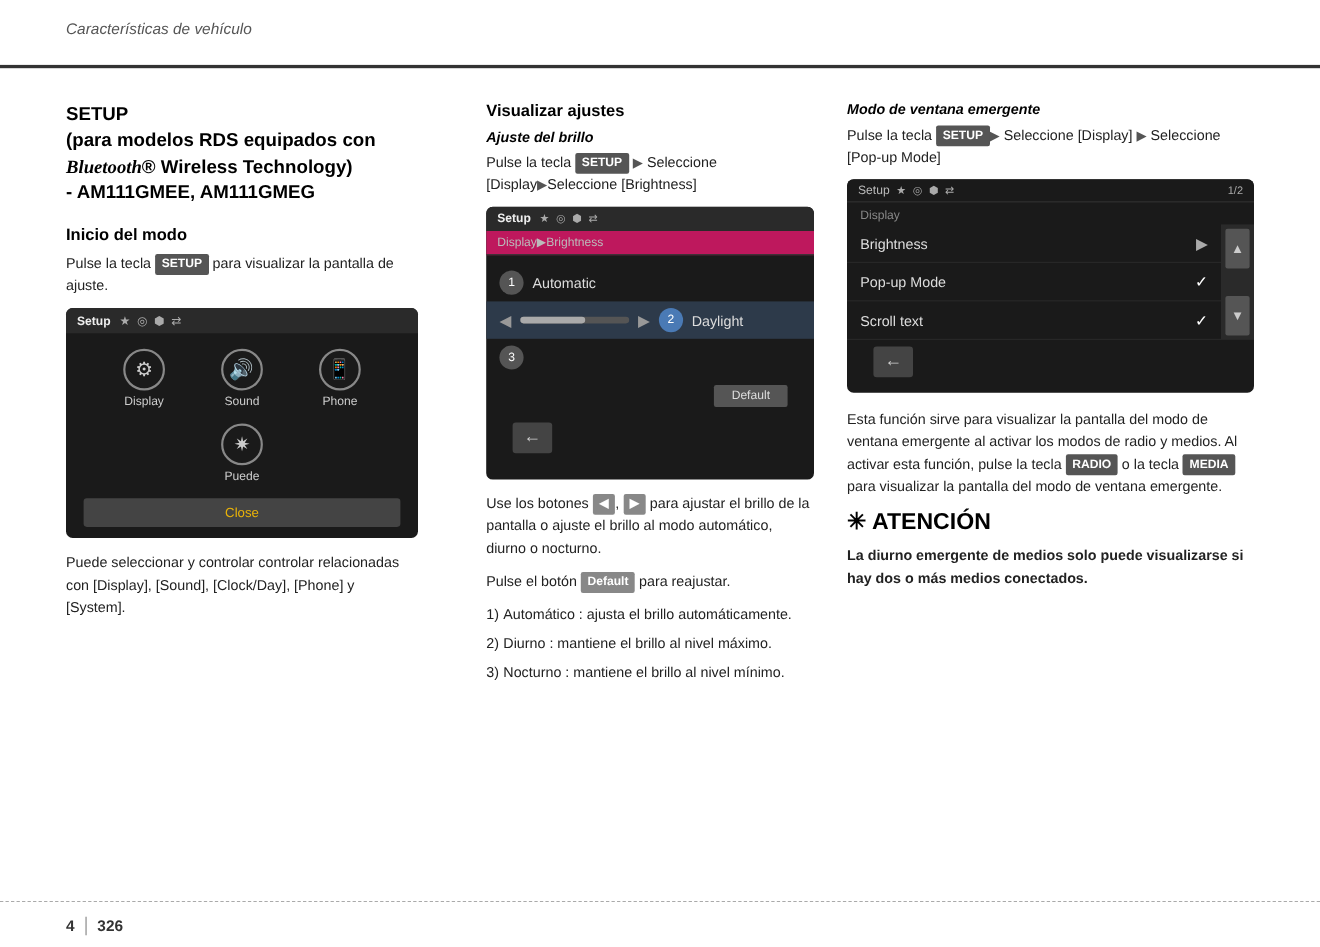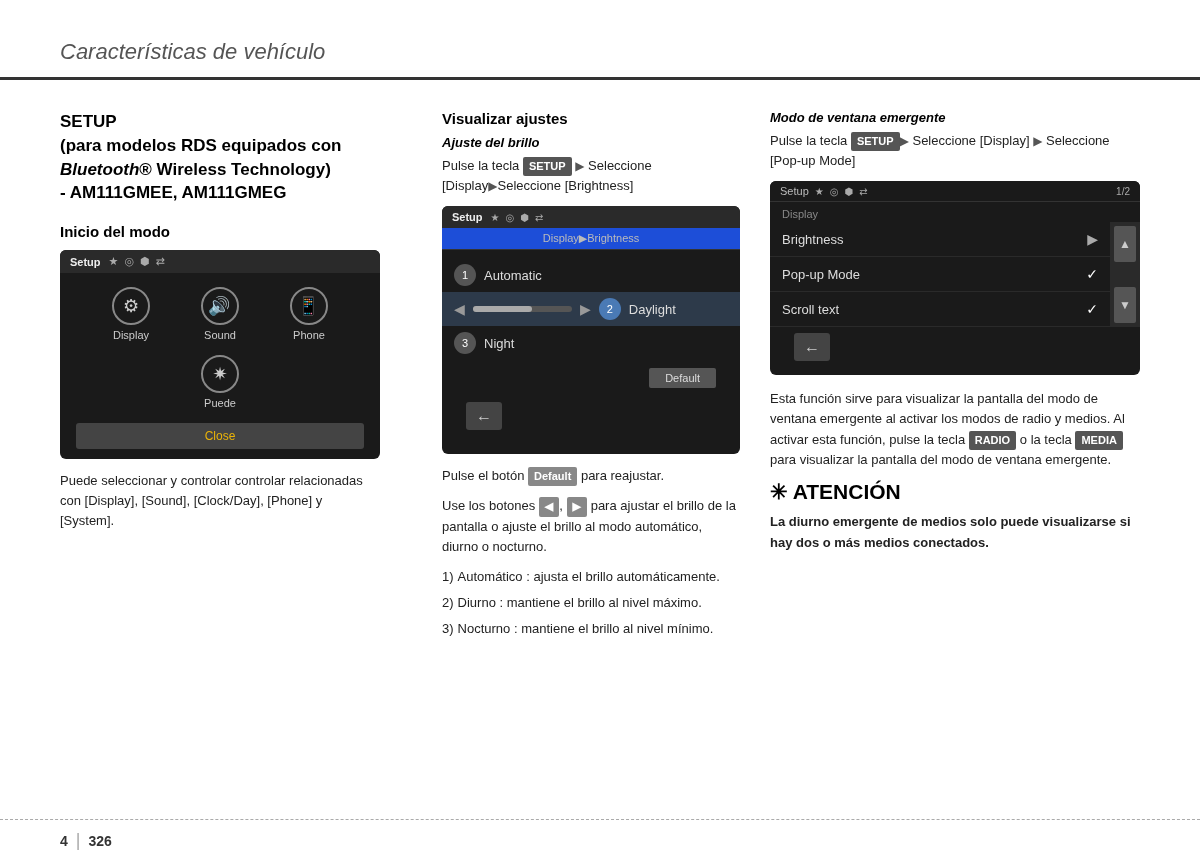--- a/index.html
+++ b/index.html
@@ -12,26 +12,25 @@
       overflow: hidden;
     }
 
     
     .page-header {
       padding: 18px 60px 0 60px;
       border-bottom: 3px solid #333;
       margin-bottom: 0;
     }
     .page-header h1 {
-      font-size: 22px;
+      font-size: 14px;
       font-weight: normal;
       color: #555;
       font-style: italic;
-      padding-bottom: 12px;
-      margin-top: 21px;
+      padding-bottom: 25px;
     }
 
     
     .content {
       display: flex;
       padding: 30px 60px 20px 60px;
       gap: 30px;
     }
 
     
@@ -53,20 +52,21 @@
     h2.setup-title {
       font-size: 17px;
       font-weight: bold;
       line-height: 1.4;
       margin-bottom: 18px;
       color: #000;
     }
     h2.setup-title .italic-blue {
       font-style: italic;
       font-weight: bold;
+      font-family: Liberation Serif, serif;
     }
 
     h3.section-title {
       font-size: 15px;
       font-weight: bold;
       margin-bottom: 8px;
       color: #000;
     }
 
     .body-text {
@@ -152,26 +152,25 @@
       border: none;
       color: #eab308;
       padding: 6px;
       font-size: 12px;
       border-radius: 3px;
       cursor: pointer;
     }
 
     
     .screen2-header-bar {
-      background: #1d4ed8;
+      background: #be185d;
       color: #bbb;
       font-size: 11px;
       padding: 4px 10px;
       border-bottom: 1px solid #333;
-      text-align: center;
     }
     .screen2-content {
       padding: 8px 0;
     }
     .brightness-row {
       display: flex;
       align-items: center;
       padding: 6px 12px;
       gap: 8px;
       position: relative;
@@ -361,20 +360,23 @@
 <div class="content">
 
   <div class="col1">
     <h2 class="setup-title">
       <span>SETUP</span><br>
       <span>(para modelos RDS equipados con </span><span class="italic-blue">Bluetooth</span><span>® Wireless Technology)</span><br>
       <span>- AM111GMEE, AM111GMEG</span>
     </h2>
 
     <h3 class="section-title">Inicio del modo</h3>
+    <p class="body-text">
+      <span>Pulse la tecla </span><span class="badge">SETUP</span><span> para visualizar la pantalla de ajuste.</span>
+    </p>
 
     <div class="setup-screen">
       <div class="screen-header">
         <span class="title-text">Setup</span>
         <div class="status-icons">
           <span style="color:#aaa;font-size:11px;">★</span>
           <span style="color:#aaa;font-size:11px;">◎</span>
           <span style="color:#aaa;font-size:11px;">⬢</span>
           <span style="color:#aaa;font-size:11px;">⇄</span>
         </div>
@@ -437,41 +439,40 @@
           <div class="bar-track">
             <div class="bar-fill" style="width:60%"></div>
           </div>
           <span class="nav-arrow">▶</span>
           <div class="brightness-number active">2</div>
           <span class="brightness-label">Daylight</span>
         </div>
 
         <div class="brightness-row">
           <div class="brightness-number">3</div>
-          <span class="brightness-label">Night</span>
         </div>
 
         <div style="display:flex;justify-content:flex-end;padding:4px 12px;">
           <button class="default-btn">Default</button>
         </div>
 
         <div style="padding:2px 12px 8px;">
           <button class="screen-back-btn">←</button>
         </div>
       </div>
     </div>
 
-    <p class="body-text">
-      <span>Pulse el botón </span><span class="badge badge-light">Default</span><span> para reajustar.</span>
-    </p>
     <p class="body-text">
       <span>Use los botones </span>
       <span class="badge badge-light">◀</span><span>,</span>
       <span class="badge badge-light">▶</span>
       <span> para ajustar el brillo de la pantalla o ajuste el brillo al modo automático, diurno o nocturno.</span>
+    </p>
+    <p class="body-text">
+      <span>Pulse el botón </span><span class="badge badge-light">Default</span><span> para reajustar.</span>
     </p>
 
     <ul class="numbered-list">
       <li>
         <span class="num">1)</span>
         <span>Automático  :  ajusta  el  brillo automáticamente.</span>
       </li>
       <li>
         <span class="num">2)</span>
         <span>Diurno : mantiene el brillo al nivel máximo.</span>

